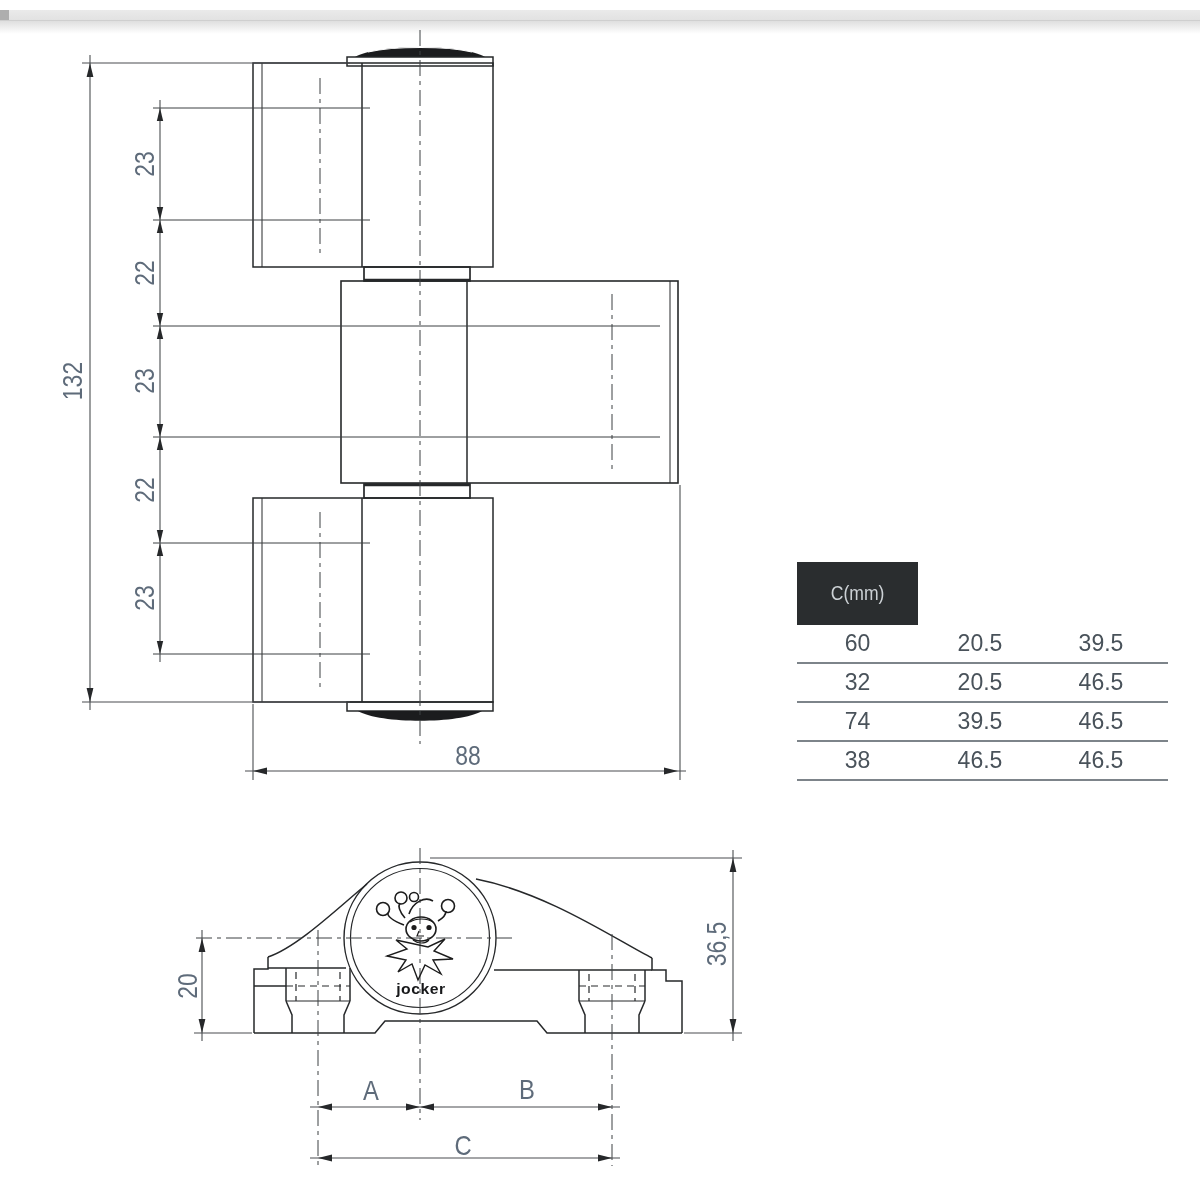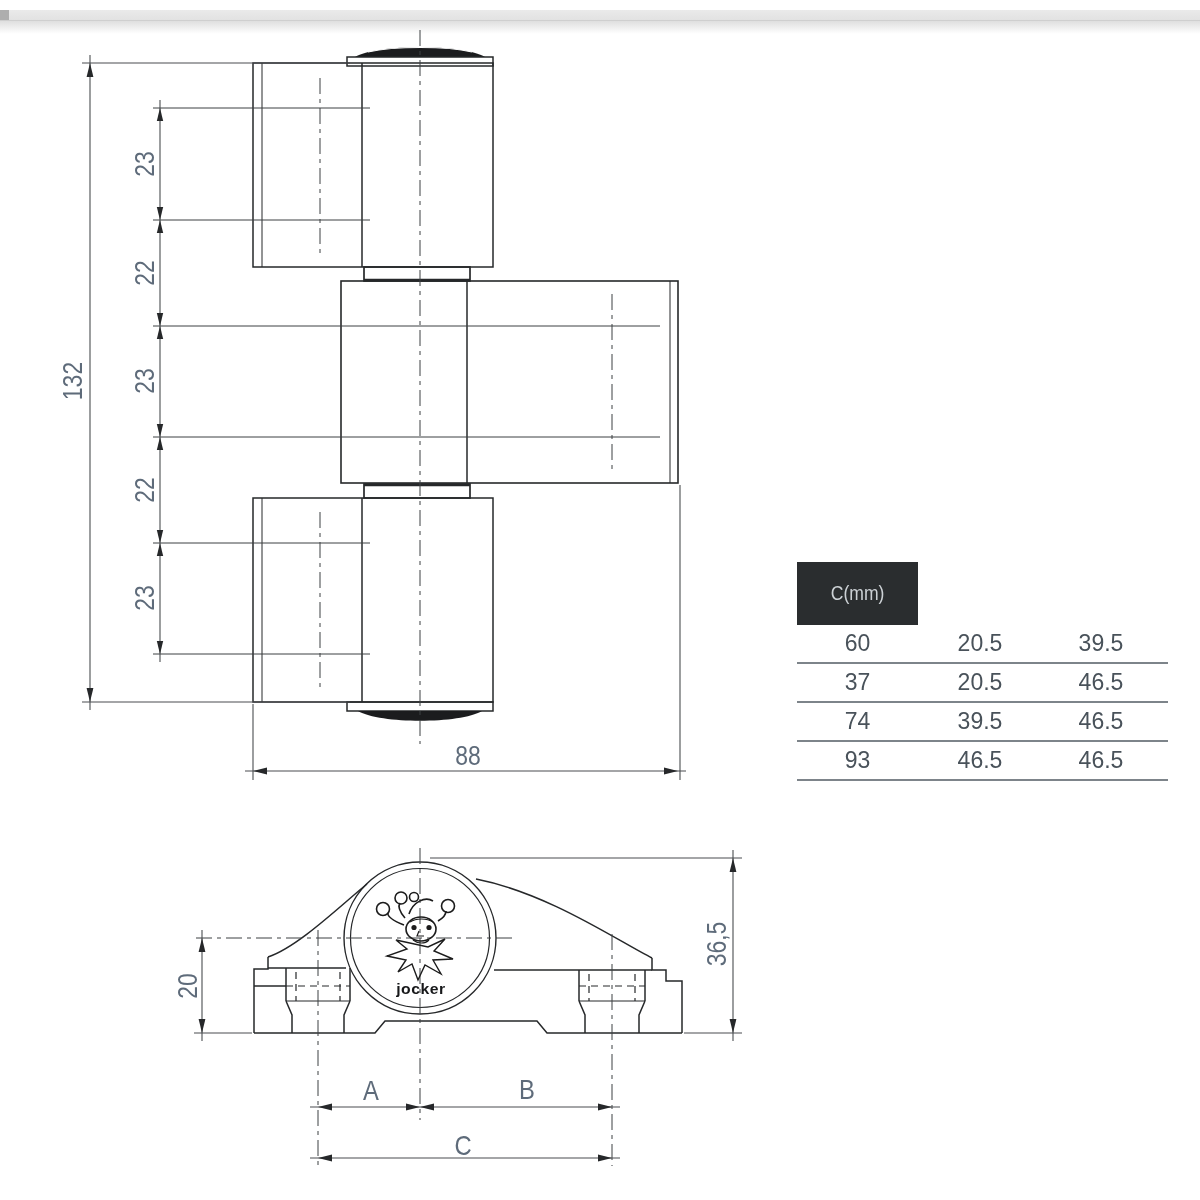--- a/index.html
+++ b/index.html
@@ -269,28 +269,28 @@
         <span class="cond">C(mm)</span>
       </div>
   </div>
   <div class="spec-body">
     <div class="trow">
       <div class="tcell">60</div>
       <div class="tcell">20.5</div>
       <div class="tcell">39.5</div>
     </div>
     <div class="trow">
-      <div class="tcell">37</div>
+      <div class="tcell">32</div>
       <div class="tcell">20.5</div>
       <div class="tcell">46.5</div>
     </div>
     <div class="trow">
       <div class="tcell">74</div>
       <div class="tcell">39.5</div>
       <div class="tcell">46.5</div>
     </div>
     <div class="trow">
-      <div class="tcell">93</div>
+      <div class="tcell">38</div>
       <div class="tcell">46.5</div>
       <div class="tcell">46.5</div>
     </div>
   </div>
 </div>
 
 </body></html>

